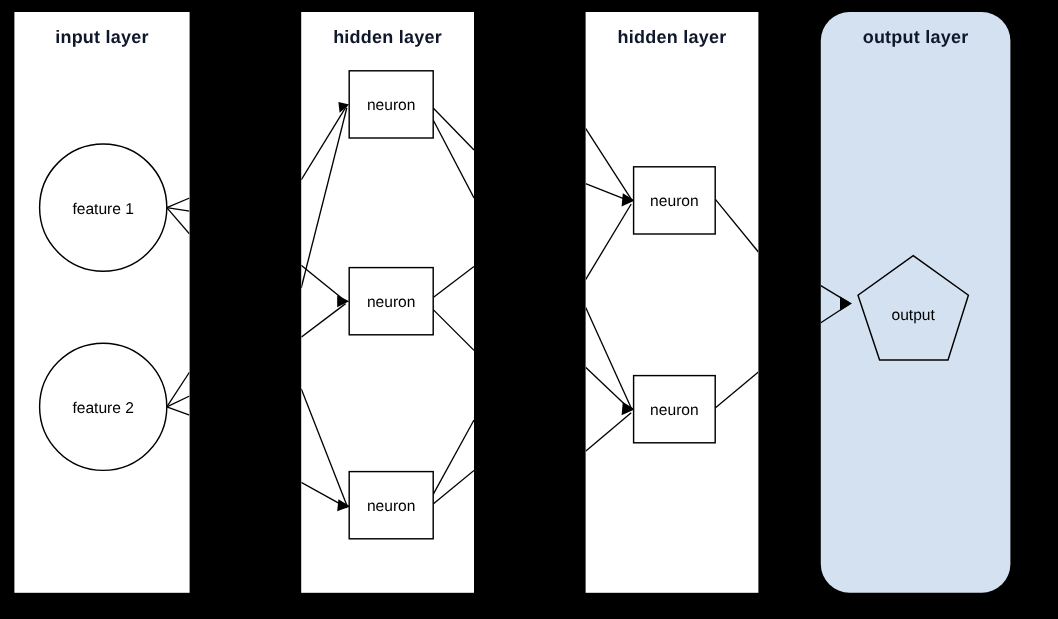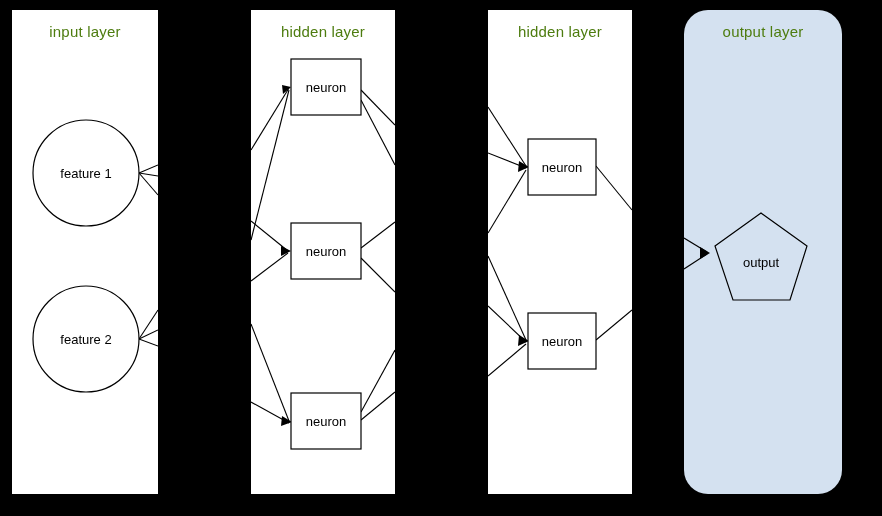--- a/index.html
+++ b/index.html
@@ -25,22 +25,22 @@
     height: 484px;
     overflow: hidden;
   }
   .layer-title {
     position: absolute;
     top: 13px;
     left: 0;
     width: 100%;
     text-align: center;
     font-size: 15px;
-    font-weight: normal;
-    color: #4d7c0f;
+    font-weight: bold;
+    color: #0f172a;
     letter-spacing: 0.2px;
     pointer-events: none;
   }
   .layer-svg {
     position: absolute;
     top: 0;
     left: 0;
   }
   .node-label {
     font-family: "Liberation Sans", sans-serif;

